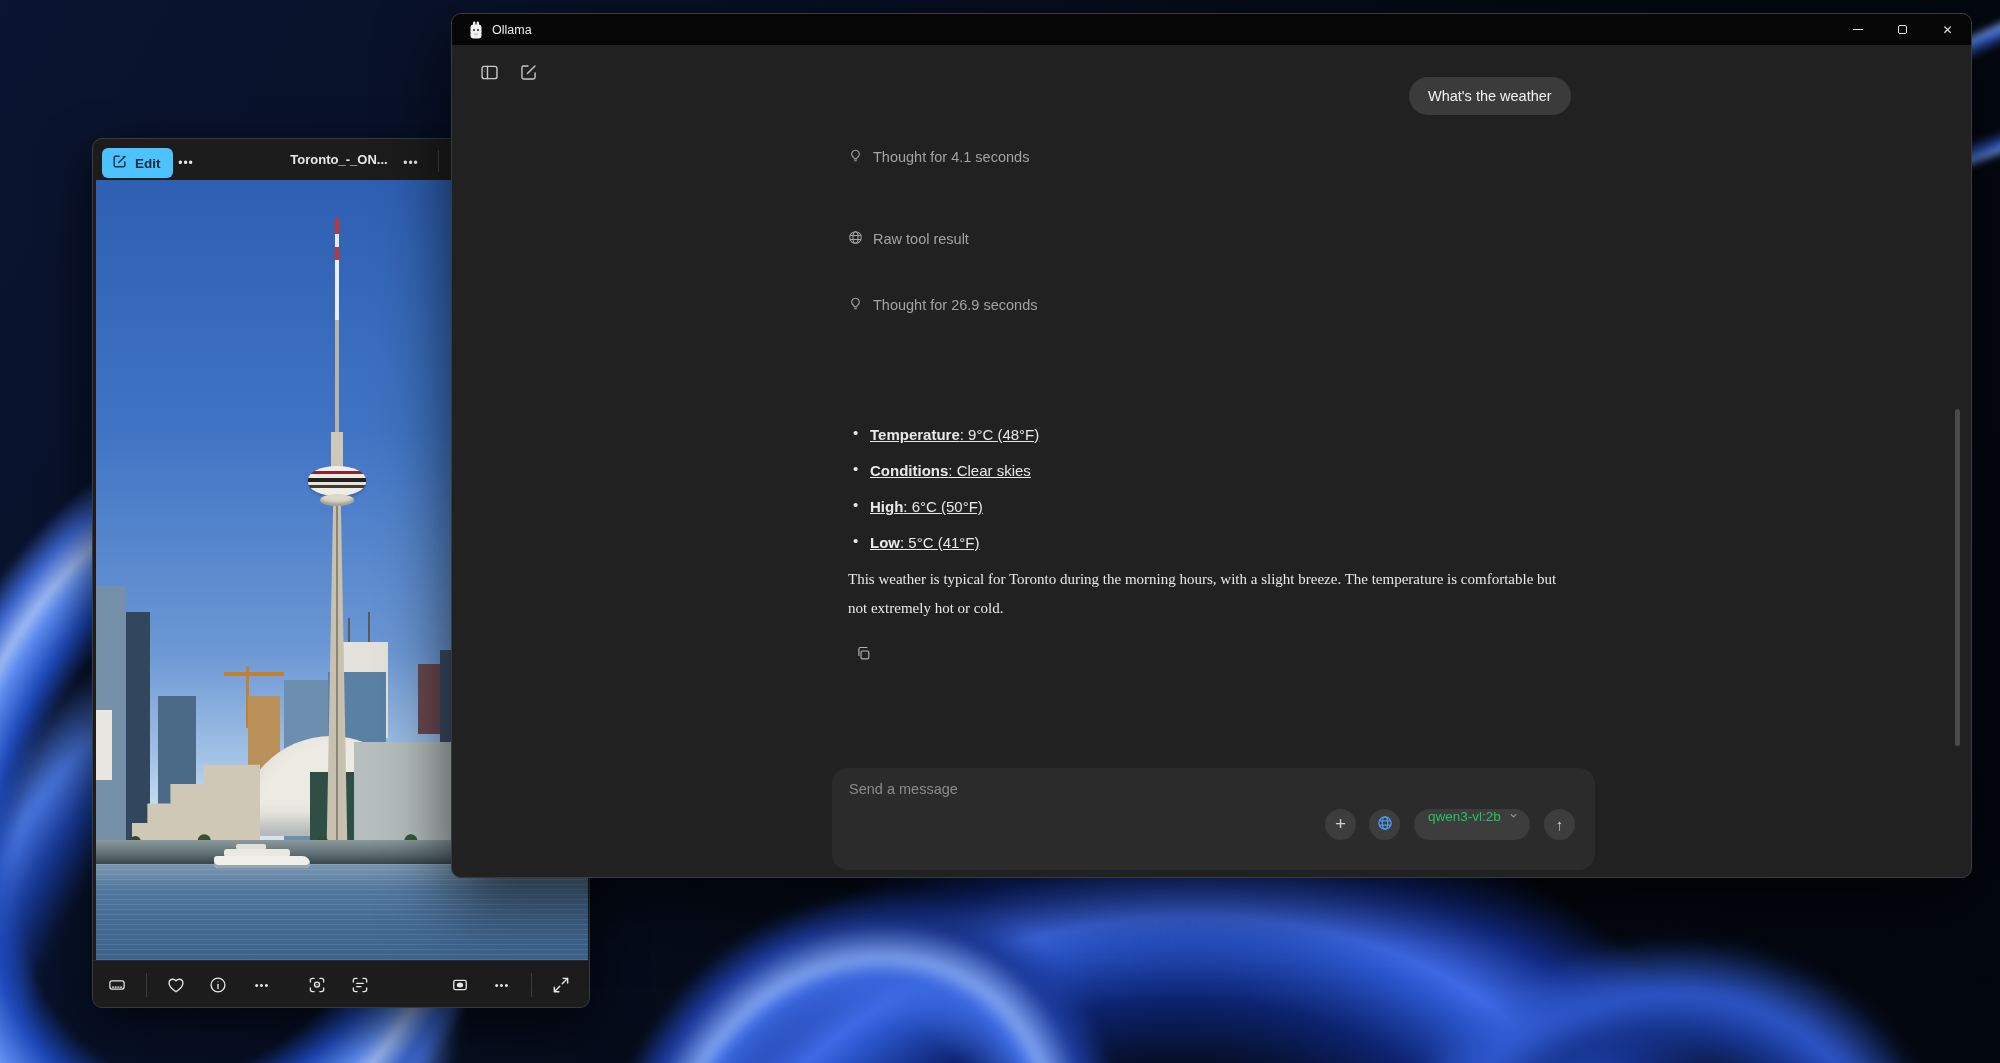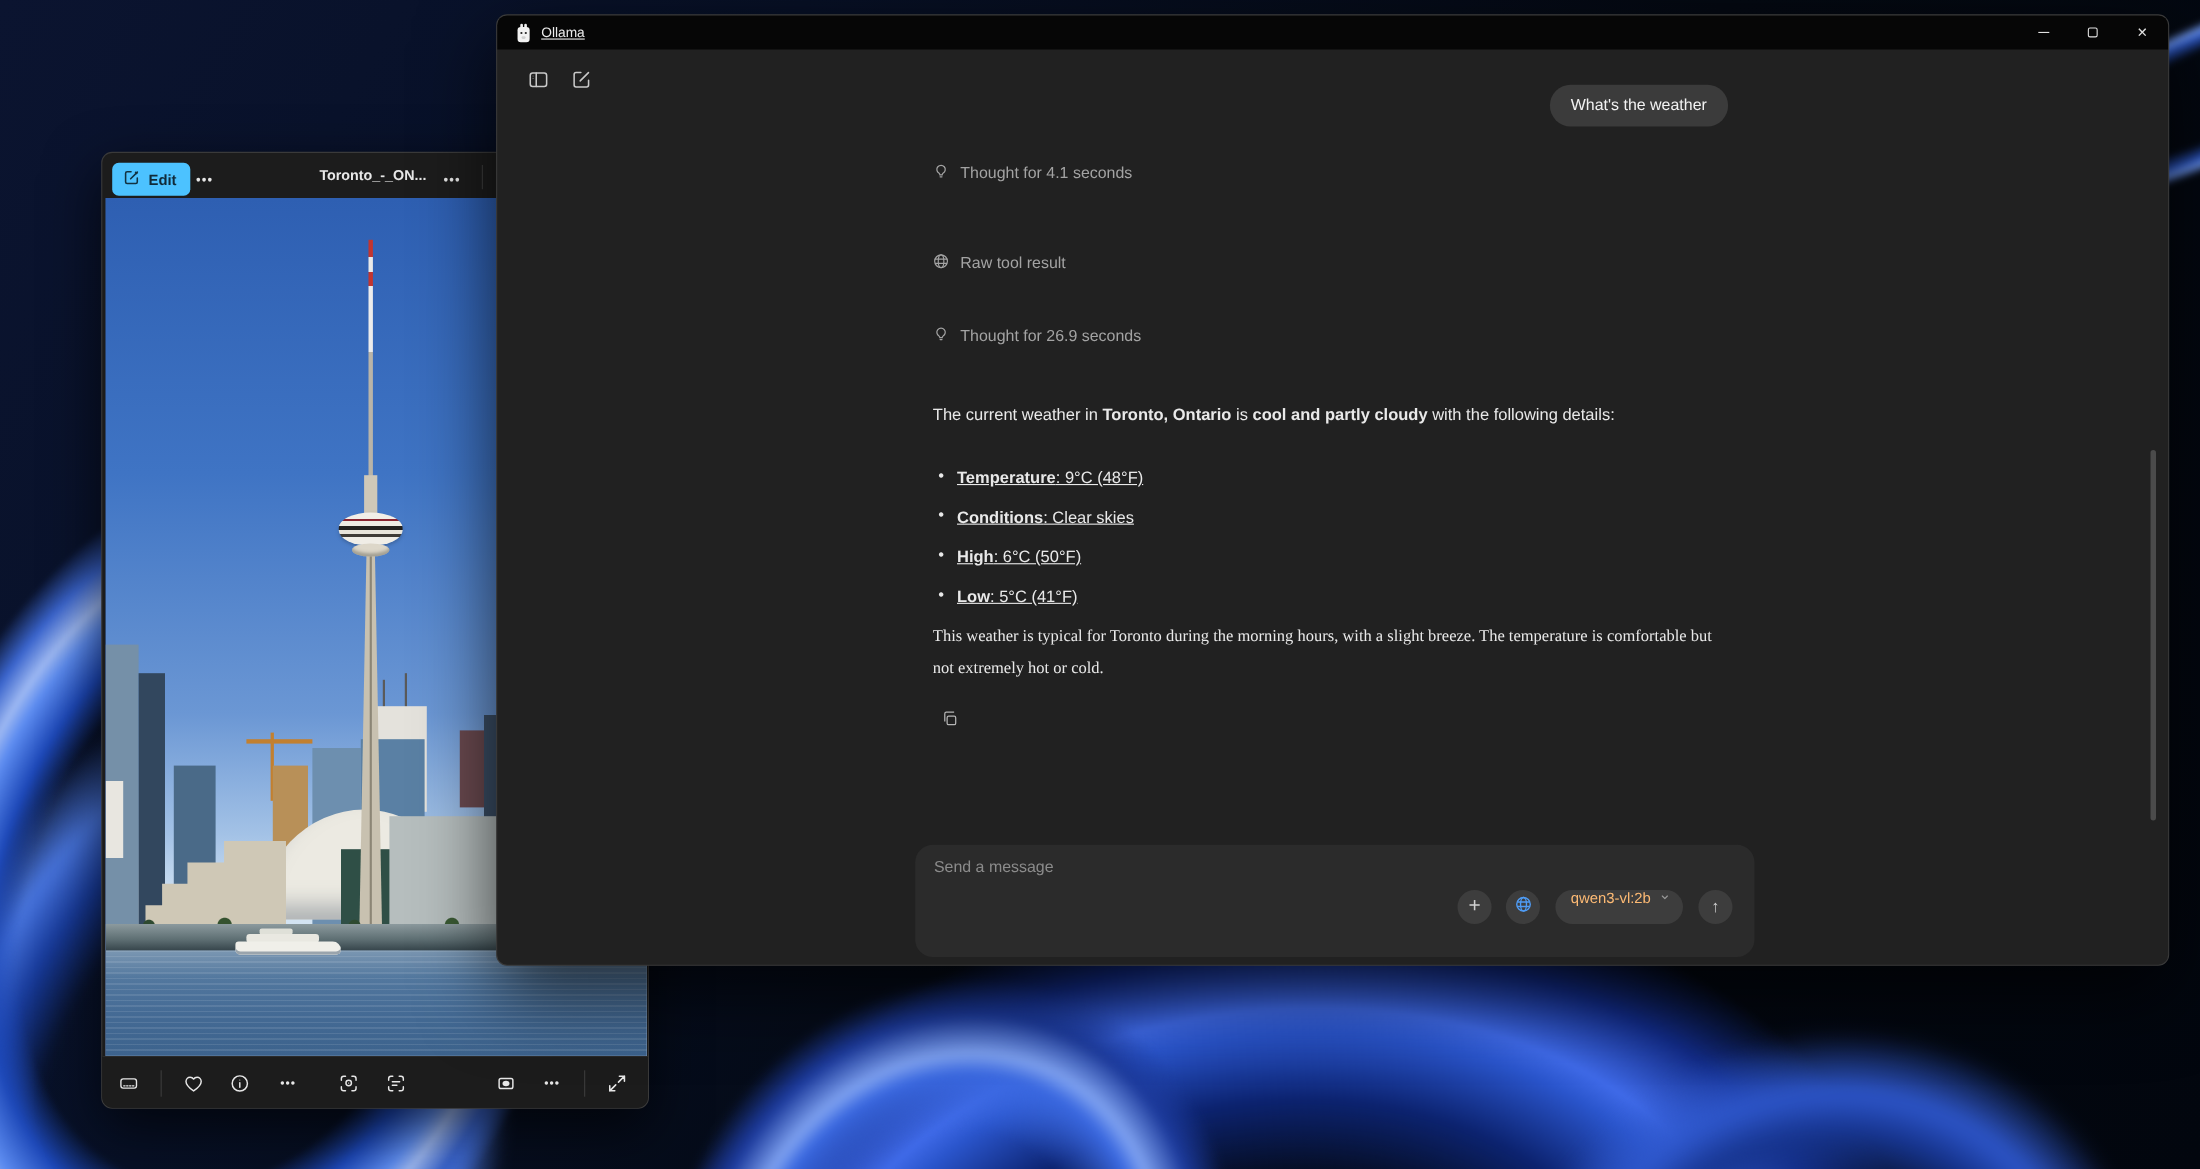--- a/index.html
+++ b/index.html
@@ -81,21 +81,21 @@
   .tool svg { display:block; }
   .tool.dots { font-size:11px; letter-spacing:1px; }
   .tl-divider { position:absolute; top:12px; width:1px; height:24px; background:#3c3c3c; }
 
   
   #ollama { position:absolute; left:451px; top:13px; width:1521px; height:865px;
     background:#212121; border:1px solid #3a3a3a; border-radius:10px;
     box-shadow:0 24px 70px rgba(0,0,0,.7); z-index:5; overflow:hidden; }
   .o-titlebar { position:absolute; left:0; top:0; width:100%; height:31px; background:#060606;
     display:flex; align-items:center; }
-  .o-title { position:absolute; left:40px; color:#ececec; font-size:12.5px;text-decoration:underline; }
+  .o-title { position:absolute; left:40px; color:#ececec; font-size:12.5px; }
   .llama { position:absolute; left:17px; top:7px; }
   .wc { position:absolute; top:0; width:45px; height:31px; display:flex; align-items:center;
     justify-content:center; color:#e2e2e2; font-size:12px; }
   .wc .mn-line { width:10px; height:1px; background:#e2e2e2; }
   .wc .mx-box { width:9px; height:9px; border:1px solid #e2e2e2; border-radius:2px; }
   .nav-ic { position:absolute; width:28px; height:28px; top:44px; display:flex; align-items:center;
     justify-content:center; color:#c9c9c9; border-radius:6px; }
 
   .chat { position:absolute; left:0; top:31px; width:100%; height:700px; color:#e9e9e9; font-size:15px; }
   .user-pill { position:absolute; left:957px; top:32px; height:38px; padding:0 19px;
@@ -120,21 +120,21 @@
   .composer textarea { position:absolute; left:17px; top:13px; width:560px; height:40px;
     background:transparent; border:none; outline:none; resize:none; color:#e5e5e5;
     font-size:14.5px; font-family:"Liberation Sans", sans-serif; }
   .composer textarea::placeholder { color:#8b8b8b; }
   .c-btn { position:absolute; top:41px; width:31px; height:31px; border-radius:50%; background:#3d3d3d;
     display:flex; align-items:center; justify-content:center; color:#cfcfcf; }
   .c-plus { left:493px; font-size:19px; font-weight:400; padding-bottom:2px; }
   .c-globe { left:537px; }
   .model-pill { position:absolute; left:582px; top:41px; height:31px; padding:0 11px 16px 14px;
     background:#3d3d3d; border-radius:16px; display:flex; align-items:center; gap:7px;
-    color:#fdba74; font-size:13.5px; }
+    color:#22c55e; font-size:13.5px; }
   .model-pill svg { color:#9a9a9a; }
   .c-send { left:712px; font-size:15px; font-weight:700; }
 </style>
 </head>
 <body>
 
 <div id="desktop">
   <div class="ribbon rb2"></div>
   <div class="ribbon rb1"></div>
   <div class="ribbon rb3"></div>
@@ -315,21 +315,20 @@
       <div class="meta-row" style="top:250px">
         <span>
           <svg width="17" height="17" viewBox="0 0 24 24" fill="none" stroke="currentColor" stroke-width="1.6" stroke-linecap="round">
             <path d="M9.2 14.6a5.4 5.4 0 1 1 5.6 0c-.8.6-1.2 1.3-1.3 2.2h-3c-.1-.9-.5-1.6-1.3-2.2z"></path>
             <path d="M10.8 19.4h2.4"></path>
           </svg>
         </span>
         <span>Thought for 26.9 seconds</span>
       </div>
 
-      <p class="p1"><span>The current weather in </span><span class="bold">Toronto, Ontario</span><span> is </span><span class="bold">cool and partly cloudy</span><span> with the following details:</span></p>
 
       <div class="bullet-row" style="top:381px">
         <span class="bullet-dot">•</span>
         <span class="bullet-text"><span class="bold">Temperature</span><span>: 9°C (48°F)</span></span>
       </div>
       <div class="bullet-row" style="top:417px">
         <span class="bullet-dot">•</span>
         <span class="bullet-text"><span class="bold">Conditions</span><span>: Clear skies</span></span>
       </div>
       <div class="bullet-row" style="top:453px">

